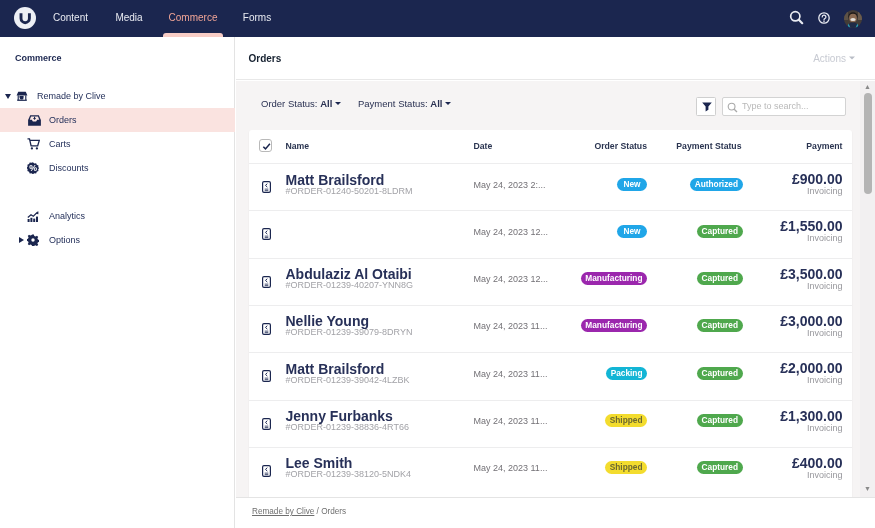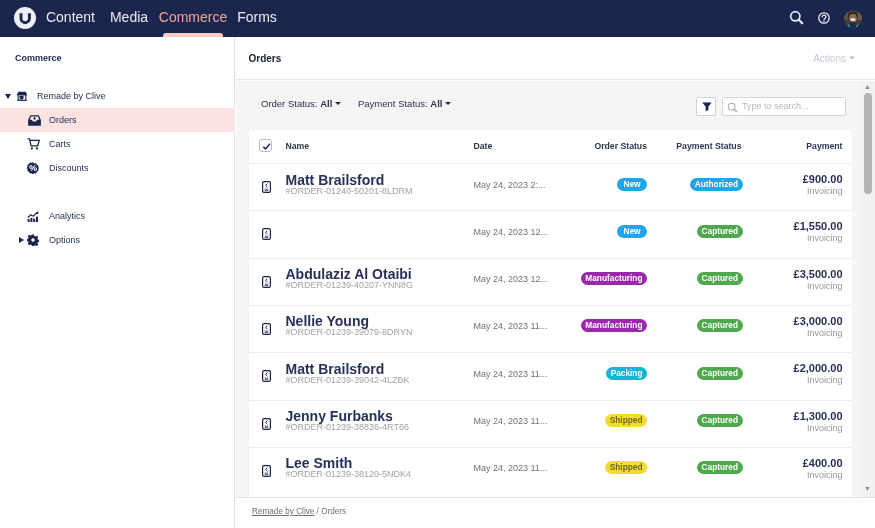--- a/index.html
+++ b/index.html
@@ -4,21 +4,21 @@
 <style>
 * { margin:0; padding:0; box-sizing:border-box; }
 html,body { width:875px; height:528px; overflow:hidden; background:#fff;
   font-family:"Liberation Sans", sans-serif; }
 .abs { position:absolute; }
 
 
 #topbar { position:absolute; left:0; top:0; width:875px; height:37px; background:#1b264f; }
 #logo { position:absolute; left:13.5px; top:7px; width:22px; height:22px; }
 .navitem { position:absolute; top:0; height:37px; line-height:35px; color:#e9ebf2;
-  font-size:14px; transform:translateX(-50%); white-space:nowrap; }
+  font-size:10px; transform:translateX(-50%); white-space:nowrap; }
 .navitem.active { color:#f0a496; }
 #tab-underline { position:absolute; left:163px; top:33px; width:60px; height:4px;
   background:#f8cdc6; border-radius:3px 3px 0 0; }
 
 
 #sidebar { position:absolute; left:0; top:37px; width:235px; height:491px;
   background:#fff; border-right:1px solid #e3e3e3; }
 #side-title { position:absolute; left:15px; top:16px; font-size:9px; font-weight:bold; color:#1b264f; }
 .tree-row { position:absolute; left:0; width:235px; height:24px; }
 .tree-row .lbl { position:absolute; top:50%; transform:translateY(-50%);
@@ -61,21 +61,21 @@
 .trow { position:absolute; left:0; width:603px; height:47.3px; border-top:1px solid #ededee; }
 .c-icon { position:absolute; left:13px; top:17px; font-size:0; }
 .c-name { position:absolute; left:36.5px; top:9.5px; }
 .c-name .nm { font-size:14px; font-weight:bold; color:#273058; line-height:12px; }
 .c-name .no { font-size:9px; color:#a2a2a7; line-height:11.8px; }
 .c-date { position:absolute; left:224.5px; top:15.5px; line-height:11px;
   font-size:9px; color:#737176; }
 .c-os { position:absolute; right:205px; top:13.5px; font-size:0; }
 .c-ps { position:absolute; right:109.5px; top:13.5px; font-size:0; }
 .c-pay { position:absolute; right:9.5px; top:9px; text-align:right; }
-.c-pay .amt { font-size:11px; font-weight:bold; color:#273058; line-height:12px; }
+.c-pay .amt { font-size:14px; font-weight:bold; color:#273058; line-height:12px; }
 .c-pay .inv { font-size:9px; color:#97979c; line-height:12px; }
 .badge { display:inline-block; height:13px; line-height:13px; border-radius:7px;
   min-width:30px; text-align:center; box-sizing:border-box;
   padding:0 4.5px; font-size:8.3px; font-weight:bold; color:#fff; }
 .b-new { background:#20a6e8; }
 .b-auth { background:#20a6e8; }
 .b-cap { background:#4fa84d; }
 .b-man { background:#9b27ad; }
 .b-pack { background:#12b5d5; }
 .b-ship { background:#f3dc2e; color:#6c6830; }

